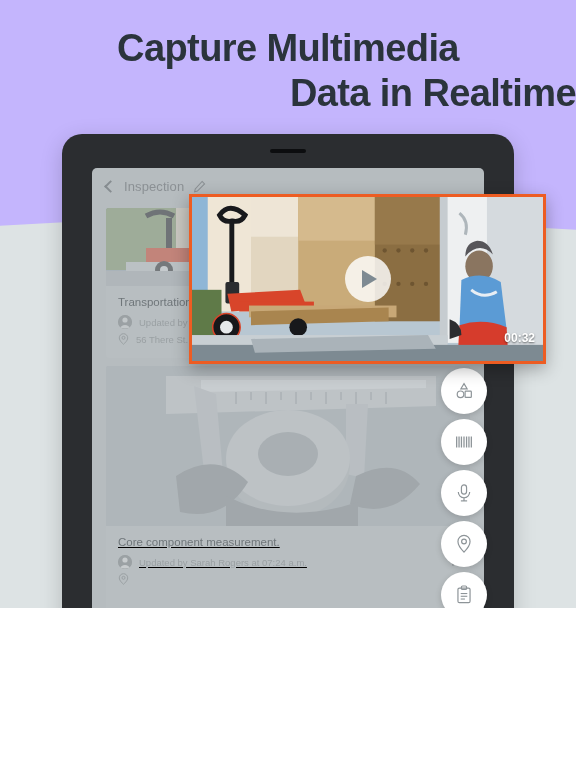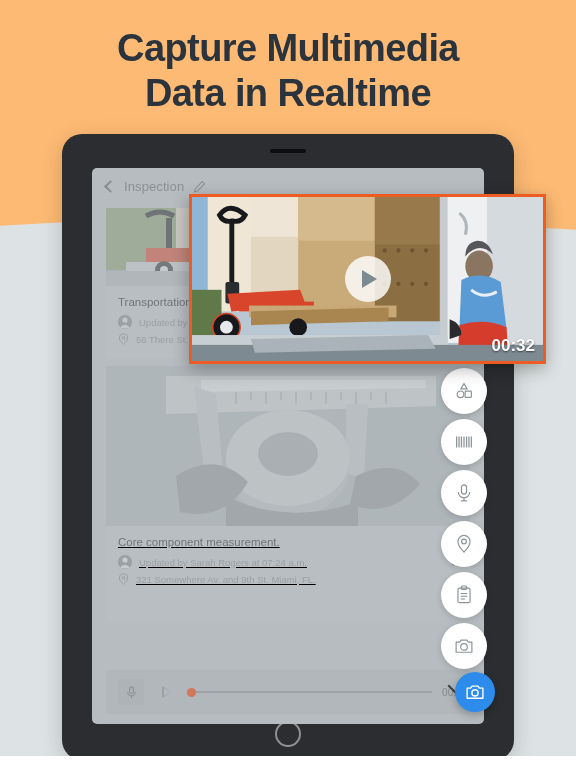--- a/index.html
+++ b/index.html
@@ -8,22 +8,22 @@
     width: 576px;
     height: 768px;
     overflow: hidden;
     background: #ffffff;
     font-family: "Liberation Sans", sans-serif;
   }
 
   #stage {
     position: relative;
     width: 576px;
-    height: 756px;
-    background: #fdba74;
+    height: 608px;
+    background: #c4b5fd;
     overflow: hidden;
   }
 
   
   .bg-panel-left {
     position: absolute;
     left: -40px;
     top: 228px;
     width: 190px;
     height: 560px;
@@ -48,21 +48,21 @@
     left: 0;
     top: 26px;
     width: 576px;
     text-align: center;
     color: #2b343c;
     font-size: 38px;
     line-height: 45px;
     font-weight: bold;
     letter-spacing: -0.6px;
   }
-  .headline .l2 { display: block; }
+  .headline .l2 { display: block; text-align: right; }
 
   
   .tablet {
     position: absolute;
     left: 62px;
     top: 134px;
     width: 452px;
     height: 626px;
     background: #2b2d30;
     border-radius: 20px;
@@ -347,23 +347,23 @@
     content: "";
     width: 0; height: 0;
     margin-left: 4px;
     border-left: 15px solid #7e8a92;
     border-top: 9px solid transparent;
     border-bottom: 9px solid transparent;
   }
   .video-time {
     position: absolute;
     right: 8px;
-    bottom: 5px;
+    bottom: 16px;
     color: #ffffff;
-    font-size: 17px;
+    font-size: 12px;
     font-weight: bold;
     z-index: 5;
     text-shadow: 0 1px 2px rgba(0,0,0,0.55);
   }
 </style>
 </head>
 <body>
 
 <div id="stage">
 
@@ -477,21 +477,20 @@
               <i></i>
             </span>
         </div>
         <div class="meta-row">
           <span class="pin-icon">
             <svg viewBox="0 0 11 12">
                 <path d="M5.5 0.7a4.2 4.2 0 0 1 4.2 4.2c0 3-4.2 6.4-4.2 6.4S1.3 7.9 1.3 4.9A4.2 4.2 0 0 1 5.5 0.7z" fill="none" stroke="#9aa0a3" stroke-width="1"></path>
                 <circle cx="5.5" cy="4.8" r="1.5" fill="none" stroke="#9aa0a3" stroke-width="1"></circle>
               </svg>
           </span>
-          <span>321 Somewhere Av. and 9th St. Miami, FL.</span>
         </div>
       </div>
 
       <div class="chev-down"></div>
 
       <div class="player-bar">
         <div class="player-mic">
           <svg viewBox="0 0 16 16" width="15" height="15">
             <rect x="6" y="2" width="4" height="7" rx="2" fill="none" stroke="#8b9195" stroke-width="1.2"></rect>
             <path d="M4 7.5a4 4 0 0 0 8 0" fill="none" stroke="#8b9195" stroke-width="1.2"></path>

